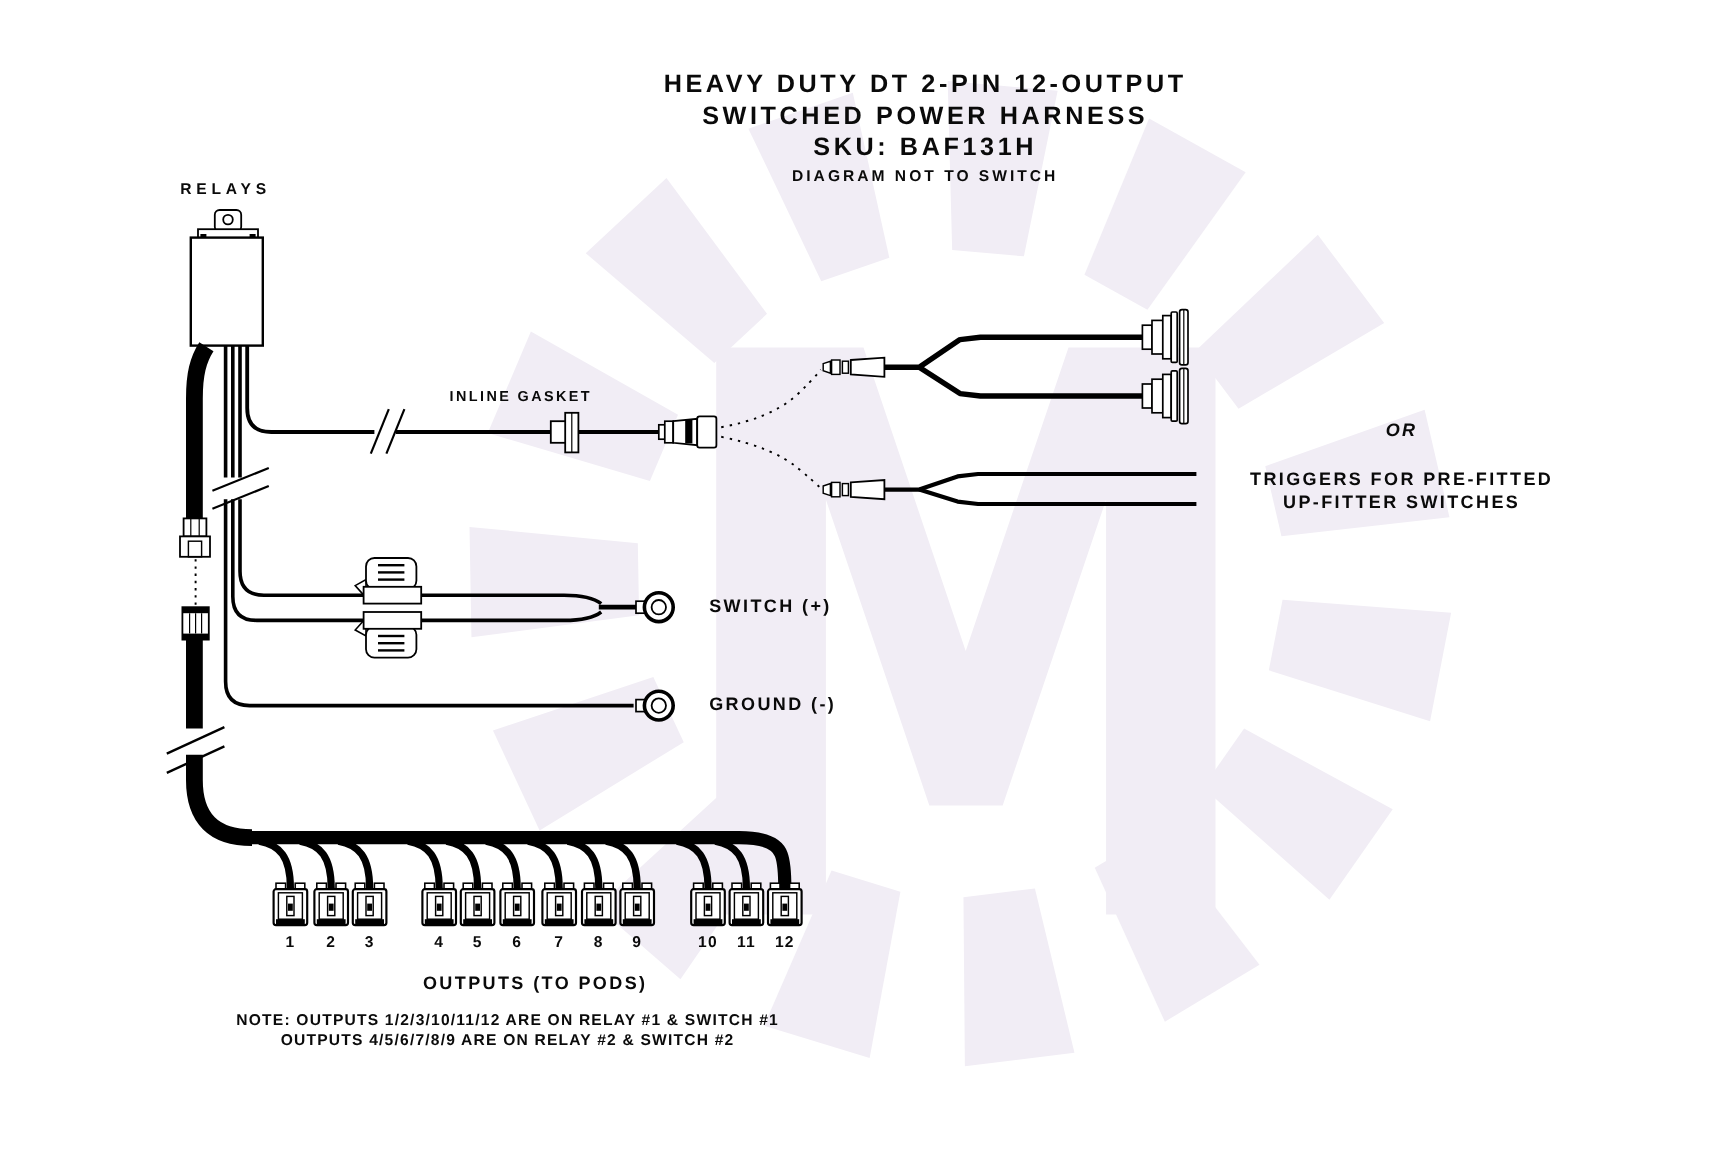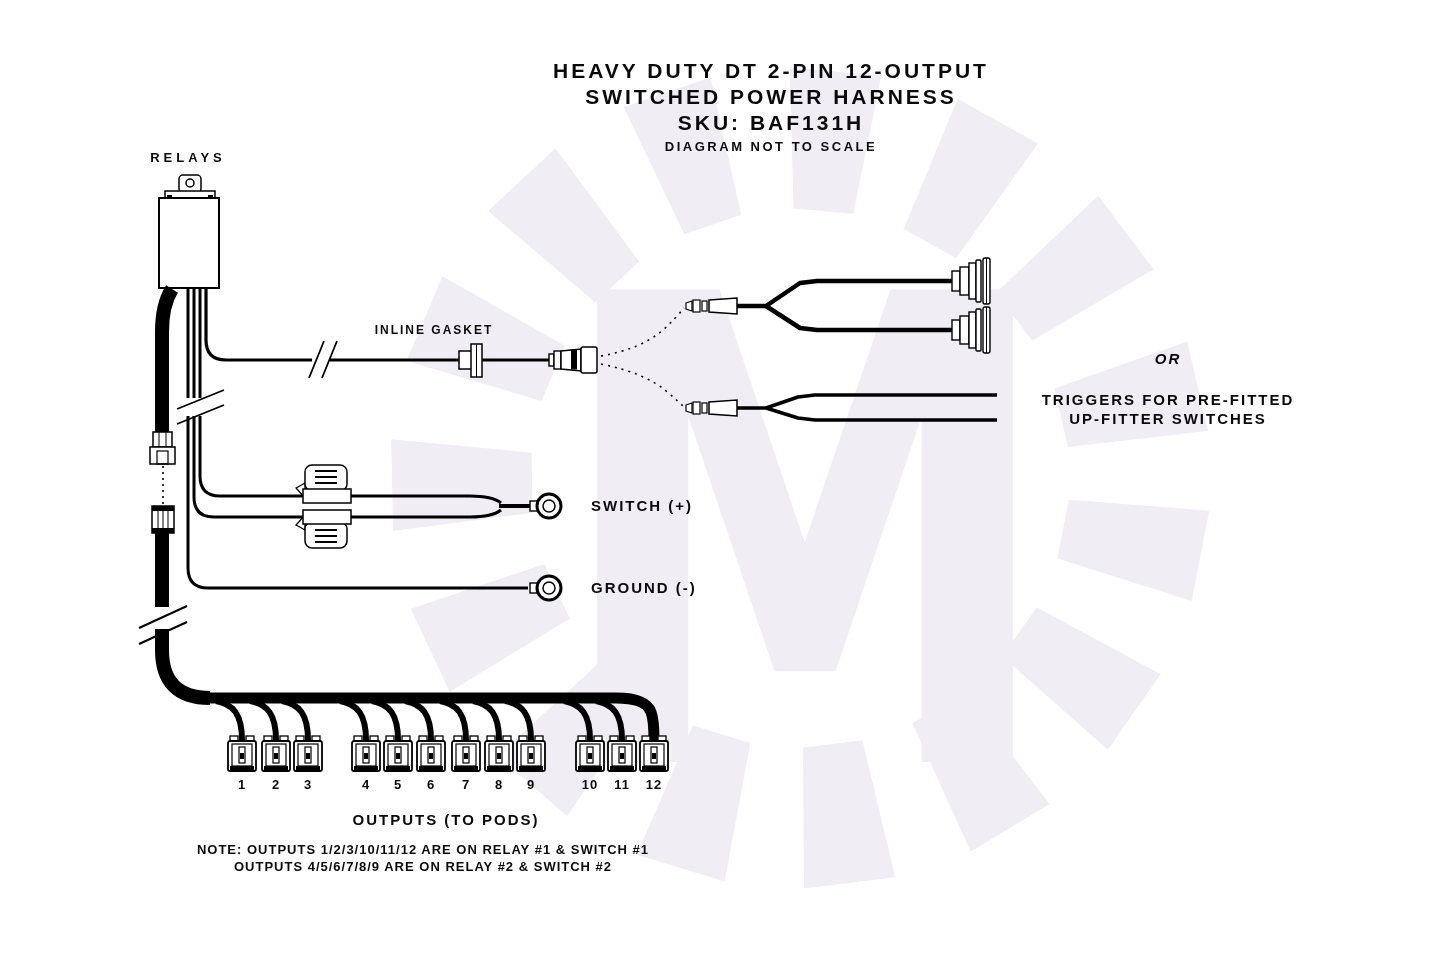--- a/index.html
+++ b/index.html
@@ -215,21 +215,21 @@
         <path d="M 596 701 C 613 704 622 714 622 740" fill="none" stroke="#000000" stroke-width="6"></path>
         <use href="#dt-conn" transform="translate(622,740)"></use>
         <use href="#dt-conn" transform="translate(654,740)"></use>
       </g>
   </svg>
 
   <div class="lbl ctr title-block">
     <div class="title-line">HEAVY DUTY DT 2-PIN 12-OUTPUT</div>
     <div class="title-line">SWITCHED POWER HARNESS</div>
     <div class="title-line">SKU: BAF131H</div>
-    <div class="title-sub">DIAGRAM NOT TO SCALE</div>
+    <div class="title-sub">DIAGRAM NOT TO SWITCH</div>
   </div>
 
   <div class="lbl ctr relays-label">RELAYS</div>
   <div class="lbl ctr gasket-label">INLINE GASKET</div>
   <div class="lbl battery-label">SWITCH (+)</div>
   <div class="lbl ground-label">GROUND (-)</div>
 
   <div class="lbl ctr or-label">OR</div>
   <div class="lbl ctr trig-block">
     <div>TRIGGERS FOR PRE-FITTED</div>

